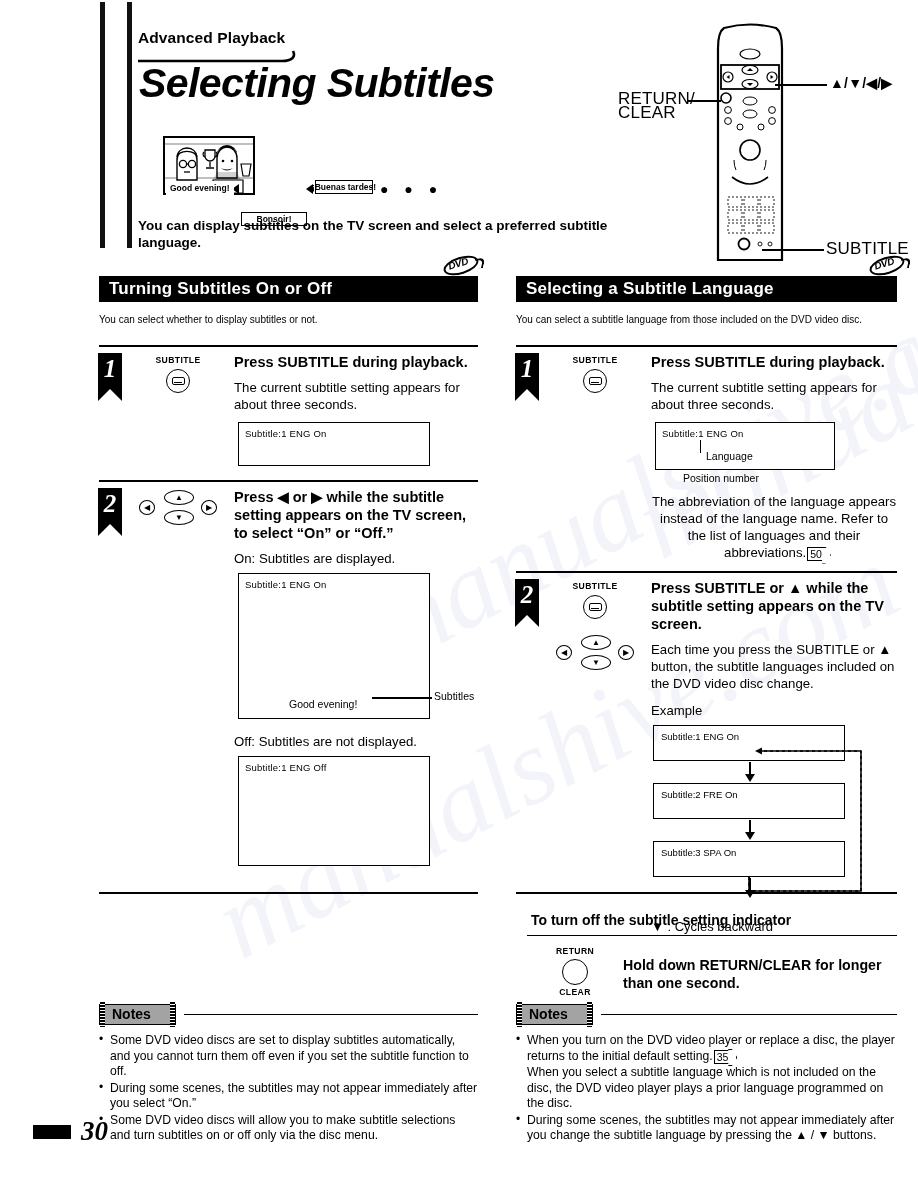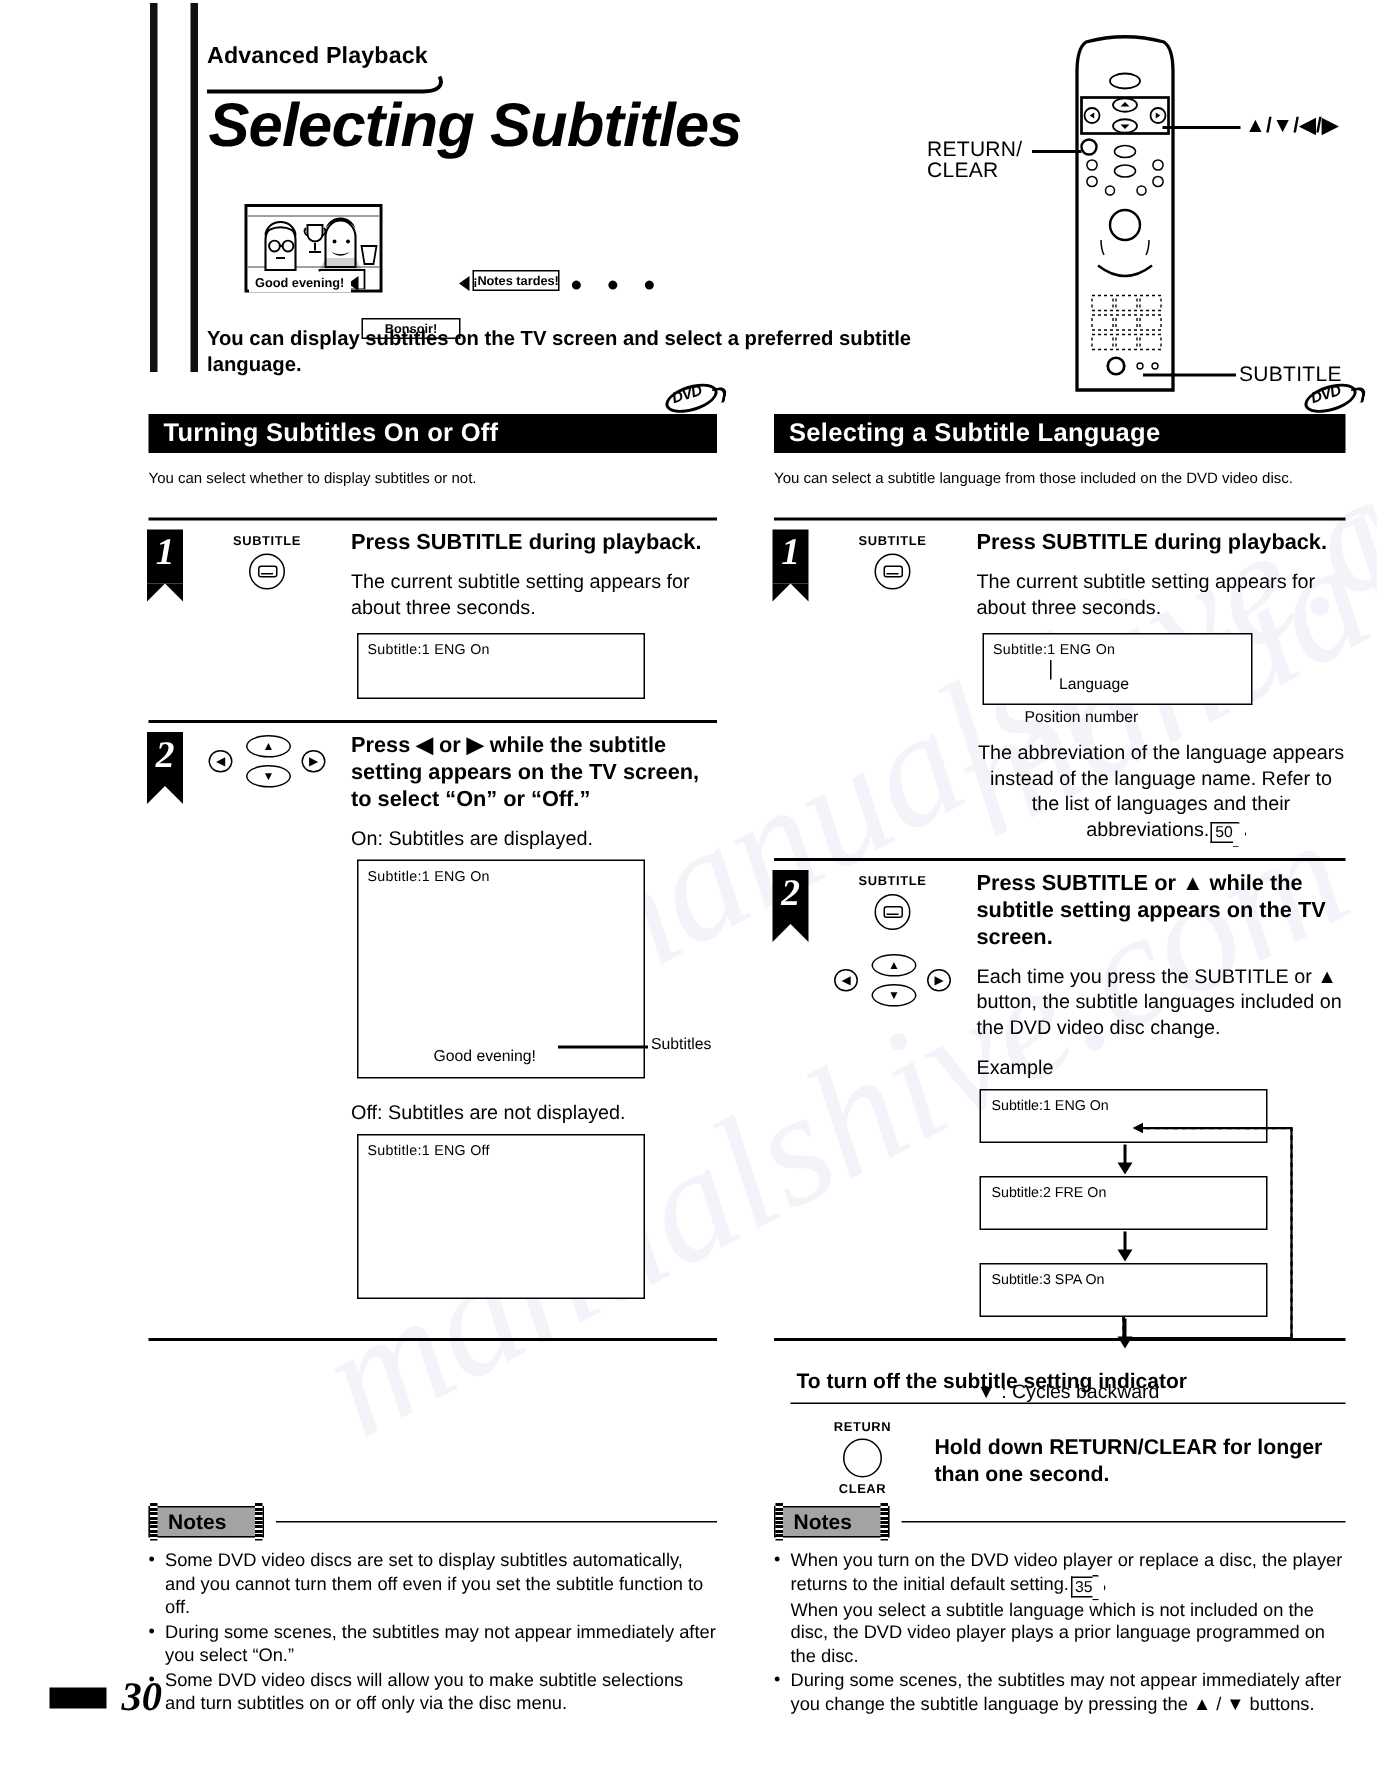--- a/index.html
+++ b/index.html
@@ -99,21 +99,21 @@
     width: 480px;
     font-size: 13.5px;
     font-weight: bold;
     line-height: 17px;
   }
 
   
   .remote-wrap { position: absolute; left: 690px; top: 22px; width: 120px; height: 240px; }
   .callout-label {
     position: absolute;
-    font-size: 14px;
+    font-size: 17px;
     letter-spacing: 0.2px;
     line-height: 14px;
     white-space: nowrap;
   }
   .lbl-return { left: 618px; top: 92px; }
   .lbl-arrows { left: 830px; top: 76px; font-weight: bold; font-size: 14px; }
   .lbl-subtitle { left: 826px; top: 242px; }
   .lead-line { position: absolute; background: #000; height: 1.6px; }
   .ll-return { left: 688px; top: 100px; width: 33px; }
   .ll-arrows { left: 775px; top: 84px; width: 52px; }
@@ -491,21 +491,21 @@
       <path d="M19,34 h6" stroke="#000" stroke-width="1.3"></path>
       <path d="M8,44 h30 v11 h-30 z" fill="#fff" stroke="#000" stroke-width="1.2"></path>
 
       <path d="M76,26 l2,12 h6 l2,-12 z" fill="#fff" stroke="#000" stroke-width="1.2"></path>
     </svg>
   </div>
   <div class="sub-chip chip-eng">Good evening!</div>
   <div class="chip-arrow ca1"></div>
   <div class="sub-chip chip-fre">Bonsoir!</div>
   <div class="chip-arrow ca2"></div>
-  <div class="sub-chip chip-spa">¡Notes tardes!</div>
+  <div class="sub-chip chip-spa">¡Buenas tardes!</div>
   <div class="dots">●  ●  ●</div>
   <div class="intro-text">You can display subtitles on the TV screen and select a preferred subtitle language.</div>
 
   <div class="remote-wrap">
     <svg width="120" height="240" viewBox="0 0 120 240">
       <path d="M34,6 q26,-7 52,0 q6,4 6,20 l0,212 l-64,0 l0,-212 q0,-16 6,-20 z" fill="#fff" stroke="#000" stroke-width="2.2"></path>
       <ellipse cx="60" cy="32" rx="10" ry="5" fill="none" stroke="#000" stroke-width="1.2"></ellipse>
 
       <rect x="31" y="43" width="58" height="24" fill="none" stroke="#000" stroke-width="1.8"></rect>
       <ellipse cx="60" cy="48" rx="8" ry="4.5" fill="none" stroke="#000" stroke-width="1.2"></ellipse>

